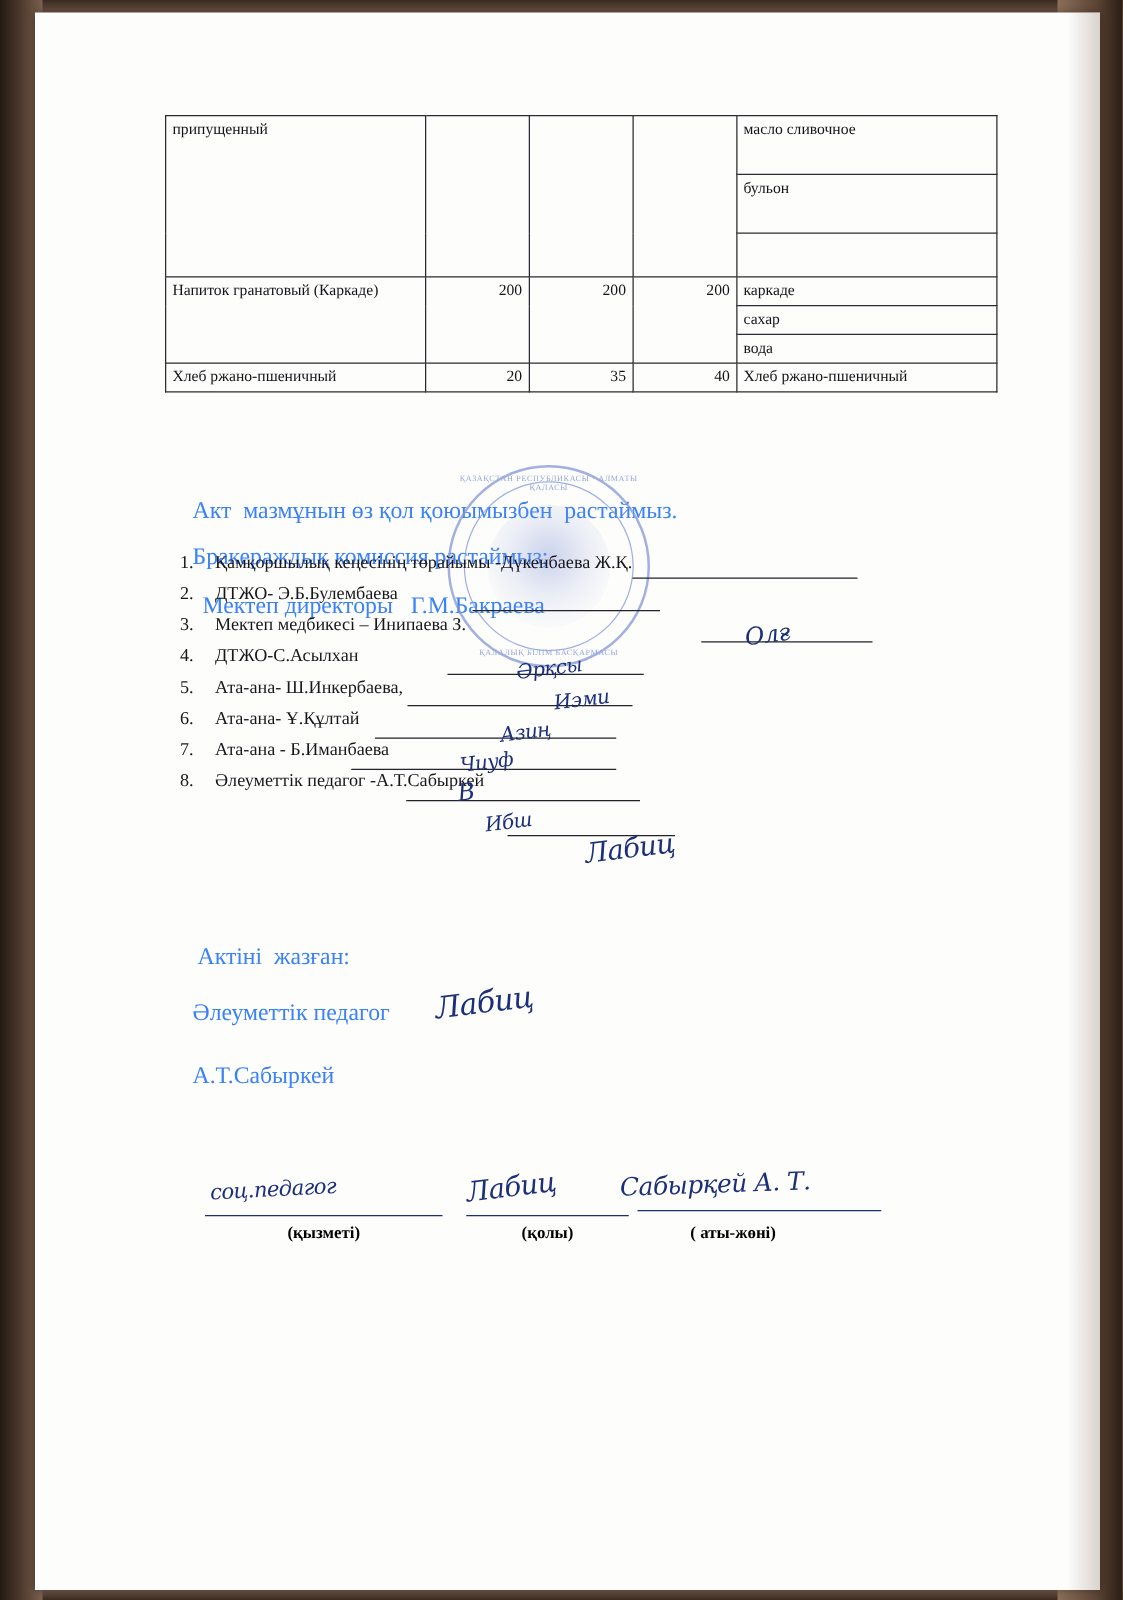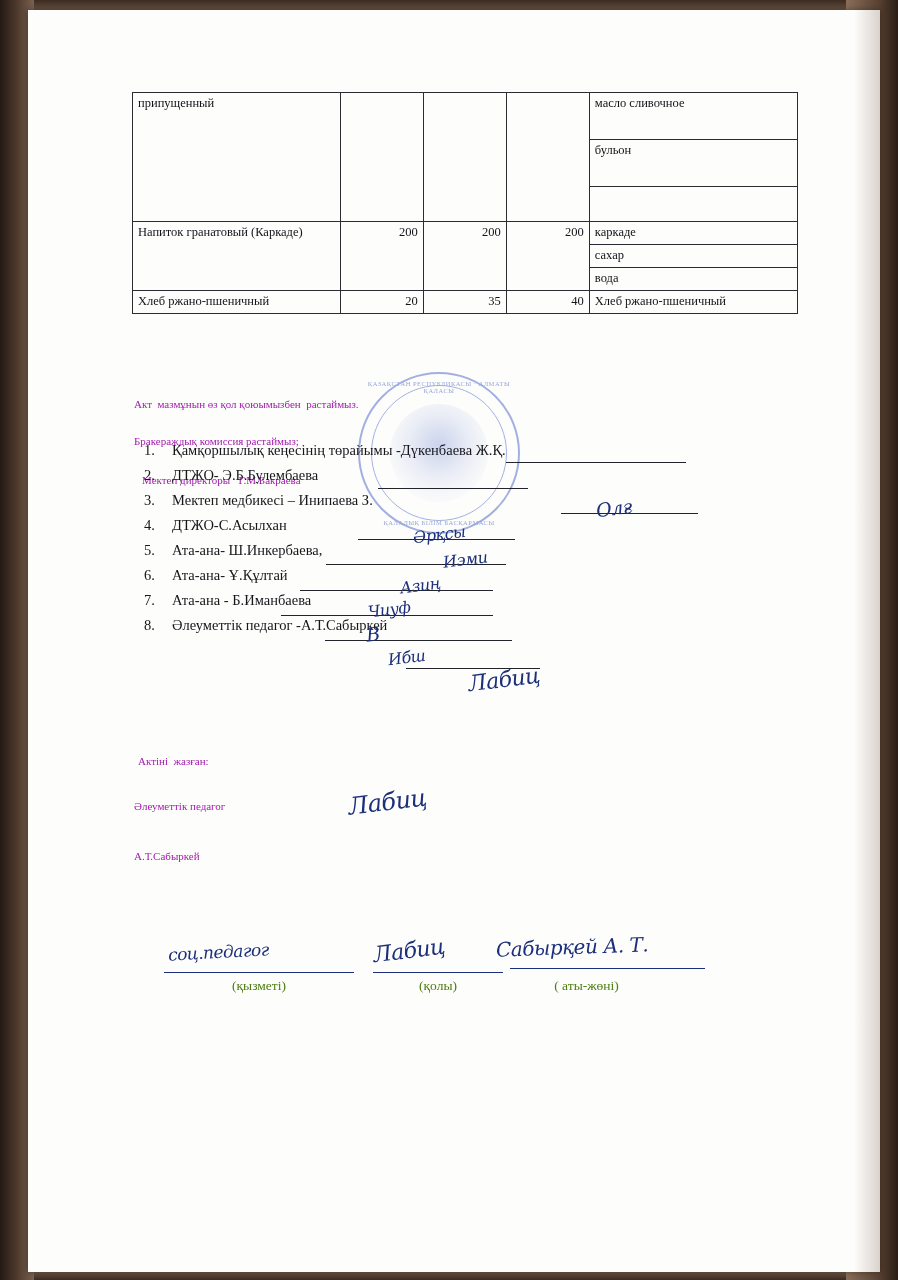--- a/index.html
+++ b/index.html
@@ -83,23 +83,24 @@
     vertical-align: top;
     line-height: 1.25;
   }
   td.c-name { width: 210px; }
   td.c-num  { width: 78px; text-align: right; }
   td.c-desc { width: 212px; margin-left: 12px; }
   .tall { height: 112px; }
   
   .txt {
     position: absolute;
-    color: #a21caf;
-    font-size: 11px;
+    color: #3b82f6;
+    font-size: 19px;
     white-space: pre;
+    margin-left: 20px;
   }
   .line-list {
     position: absolute;
     left: 116px;
     top: 432px;
     width: 640px;
     font-size: 14.5px;
     color: #16161c;
   }
   .li {
@@ -171,22 +172,23 @@
     color: #6f84cf;
     letter-spacing: 0.5px;
   }
   .stamp-txt.b {
     top: auto;
     bottom: 6px;
   }
   .sig-cap {
     position: absolute;
     font-size: 13.5px;
-    color: #4d7c0f;
+    color: #000000;
     text-align: center;
+    font-weight: bold;
   }
   .hwline {
     position: absolute;
     border-bottom: 1.6px solid #1c2f7a;
     height: 0;
   }
 </style>
 </head>
 <body>
 

